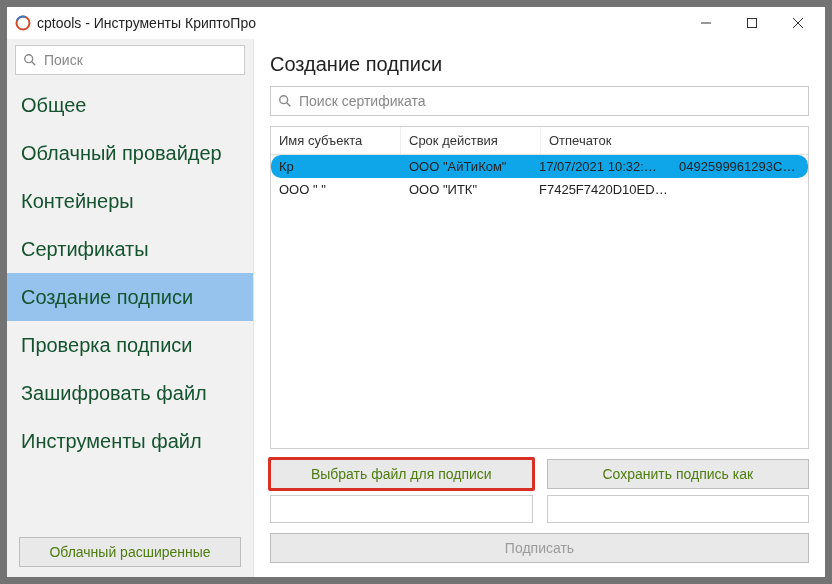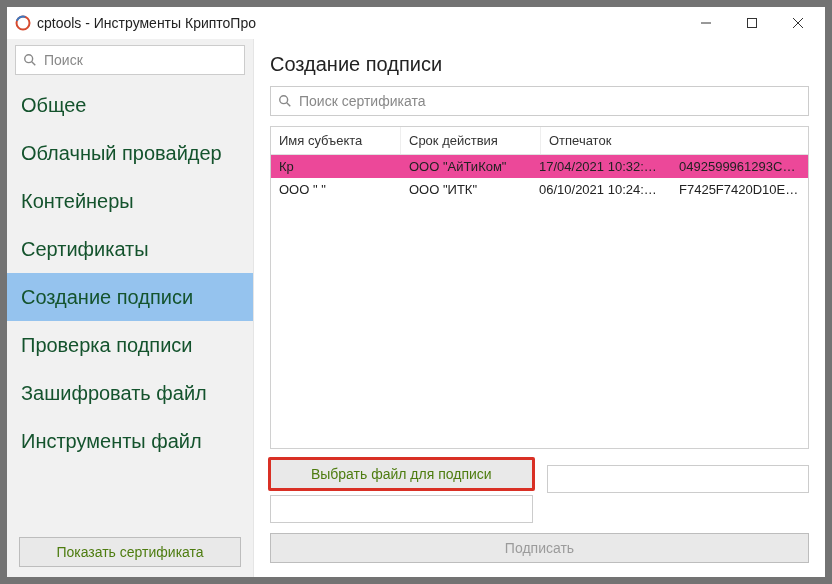--- a/index.html
+++ b/index.html
@@ -26,21 +26,21 @@
   .btn.wide { width:100%; }
   .main { flex:1; display:flex; flex-direction:column; padding:14px 16px 14px 16px; min-width:0; }
   .page-title { font-size:20px; margin:0 0 10px 0; }
   .cert-search { margin-bottom:10px;border-radius:9px; }
   .table-wrap { border:1px solid #d0d0d0; flex:1; display:flex; flex-direction:column; min-height:0; }
   .thead { display:flex; background:#fff; border-bottom:1px solid #e0e0e0; }
   .th { padding:6px 8px; font-size:13px; color:#333; border-right:1px solid #eee; overflow:hidden; white-space:nowrap; text-overflow:ellipsis; }
   .th:last-child { border-right:none; }
   .tbody { flex:1; overflow:auto; }
   .tr { display:flex; }
-  .tr.selected { background:#ec4899; }
+  .tr.selected { background:#0ea5e9;border-radius:10px; }
   .td { padding:4px 8px; font-size:13px; overflow:hidden; white-space:nowrap; text-overflow:ellipsis; }
   .col-sub  { width:130px; flex:0 0 130px; }
   .col-iss  { width:130px; flex:0 0 130px; }
   .col-exp  { width:140px; flex:0 0 140px; }
   .col-th   { flex:1; min-width:0; }
   .button-row { display:flex; gap:14px; margin-top:10px; }
   .button-row .cell { flex:1; display:flex; flex-direction:column; }
   .highlight { position:relative; }
   .highlight::after { content:""; position:absolute; inset:-3px; border:3px solid #d93025; pointer-events:none; border-radius:2px; }
   .file-input { margin-top:6px; height:28px; border:1px solid #ccc; background:#fff; padding:0 6px; font-size:13px; color:#333; display:flex; align-items:center; overflow:hidden; }
@@ -94,21 +94,21 @@
           <div class="nav-item">Общее</div>
           <div class="nav-item">Облачный провайдер</div>
           <div class="nav-item">Контейнеры</div>
           <div class="nav-item">Сертификаты</div>
           <div class="nav-item active">Создание подписи</div>
           <div class="nav-item">Проверка подписи</div>
           <div class="nav-item">Зашифровать файл</div>
           <div class="nav-item">Инструменты файл</div>
         </div>
       <div class="sidebar-footer">
-        <div class="btn wide">Показать сертификата</div>
+        <div class="btn wide">Облачный расширенные</div>
       </div>
     </div>
 
     <div class="main">
       <div class="page-title">Создание подписи</div>
 
       <div class="cert-search">
         <div class="search-group">
           <span class="icon">
             <svg viewBox="0 0 16 16" width="14" height="14">
@@ -123,38 +123,38 @@
       <div class="table-wrap">
         <div class="thead">
           <div class="th col-iss">Имя субъекта</div>
           <div class="th col-exp">Срок действия</div>
           <div class="th col-th">Отпечаток</div>
         </div>
         <div class="tbody" id="tbody">
             <div class="tr selected">
               <div class="td col-sub">Кр</div>
               <div class="td col-iss">ООО "АйТиКом"</div>
-              <div class="td col-exp">17/04/2021 10:32:…</div>
+              <div class="td col-exp">17/07/2021 10:32:…</div>
               <div class="td col-th">0492599961293C4…</div>
             </div>
             <div class="tr">
               <div class="td col-sub">ООО "              "</div>
               <div class="td col-iss">ООО "ИТК"</div>
-              <div class="td col-exp">06/10/2021 10:24:…</div>
               <div class="td col-th">F7425F7420D10ED…</div>
             </div>
           </div>
       </div>
 
       <div class="button-row">
         <div class="cell">
           <div class="btn highlight">Выбрать файл для подписи</div>
           <div class="file-input"></div>
         </div>
         <div class="cell">
+          <div class="btn">Сохранить подпись как</div>
           <div class="file-input"></div>
         </div>
       </div>
 
       <div class="sign-btn">Подписать</div>
     </div>
   </div>
 </div>
 
 </body></html>

